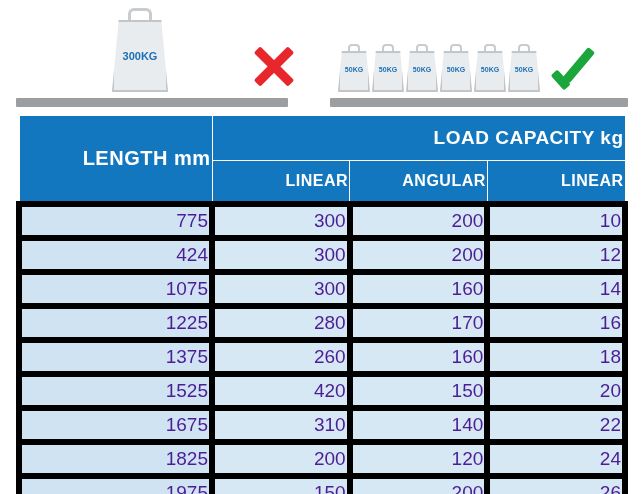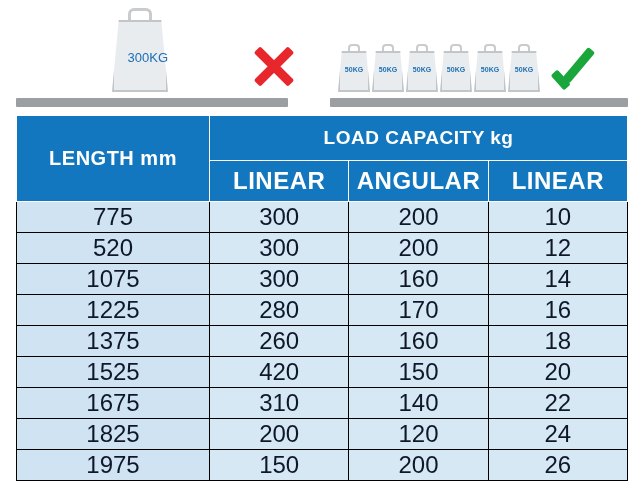--- a/index.html
+++ b/index.html
@@ -57,23 +57,23 @@
     background: #e9ecee;
     border: 2px solid #c2c6c9;
     box-sizing: border-box;
     clip-path: polygon(12% 0%, 88% 0%, 100% 100%, 0% 100%);
   }
   .weight-big .label {
     position: absolute;
     left: 0;
     top: 42px;
     width: 56px;
-    text-align: right;
-    font-size: 13px;
-    font-weight: normal;
+    text-align: center;
+    font-size: 11px;
+    font-weight: bold;
     color: #1b6fb5;
     letter-spacing: 0px;
   }
 
   
   .weights-small {
     position: absolute;
     left: 338px;
     top: 44px;
     width: 208px;
@@ -189,50 +189,50 @@
     top: 115px;
     width: 612px;
   }
   table {
     border-collapse: collapse;
     width: 612px;
     table-layout: fixed;
   }
   th, td {
     border: 1px solid #ffffff;
-    text-align: center;
+    text-align: right;
     vertical-align: middle;
   }
   thead th {
     background: #1277be;
     color: #ffffff;
     font-weight: bold;
   }
   th.group-title {
     font-size: 19px;
     letter-spacing: 0.5px;
     height: 42px;
   }
   th.length {
     font-size: 20px;
     letter-spacing: 0.5px;
     width: 190px;
   }
   th.sub {
-    font-size: 24px;
+    font-size: 16px;
     letter-spacing: 0.5px;
     height: 38px;
     margin-top: 21px;
   }
   tbody td {
     background: #d7e8f5;
-    color: #0f172a;
-    font-size: 24px;
+    color: #4c1d95;
+    font-size: 19px;
     height: 26px;
-    border: 1px solid #000000;
+    border: 6px solid #000000;
   }
   tbody td.len { background: #cfe3f3; }
 </style>
 </head>
 <body>
 
 <div id="page">
 
   <div id="illustration">
 
@@ -304,21 +304,21 @@
         </tr>
       </thead>
       <tbody>
         <tr>
           <td class="len">775</td>
           <td>300</td>
           <td>200</td>
           <td>10</td>
         </tr>
         <tr>
-          <td class="len">520</td>
+          <td class="len">424</td>
           <td>300</td>
           <td>200</td>
           <td>12</td>
         </tr>
         <tr>
           <td class="len">1075</td>
           <td>300</td>
           <td>160</td>
           <td>14</td>
         </tr>

